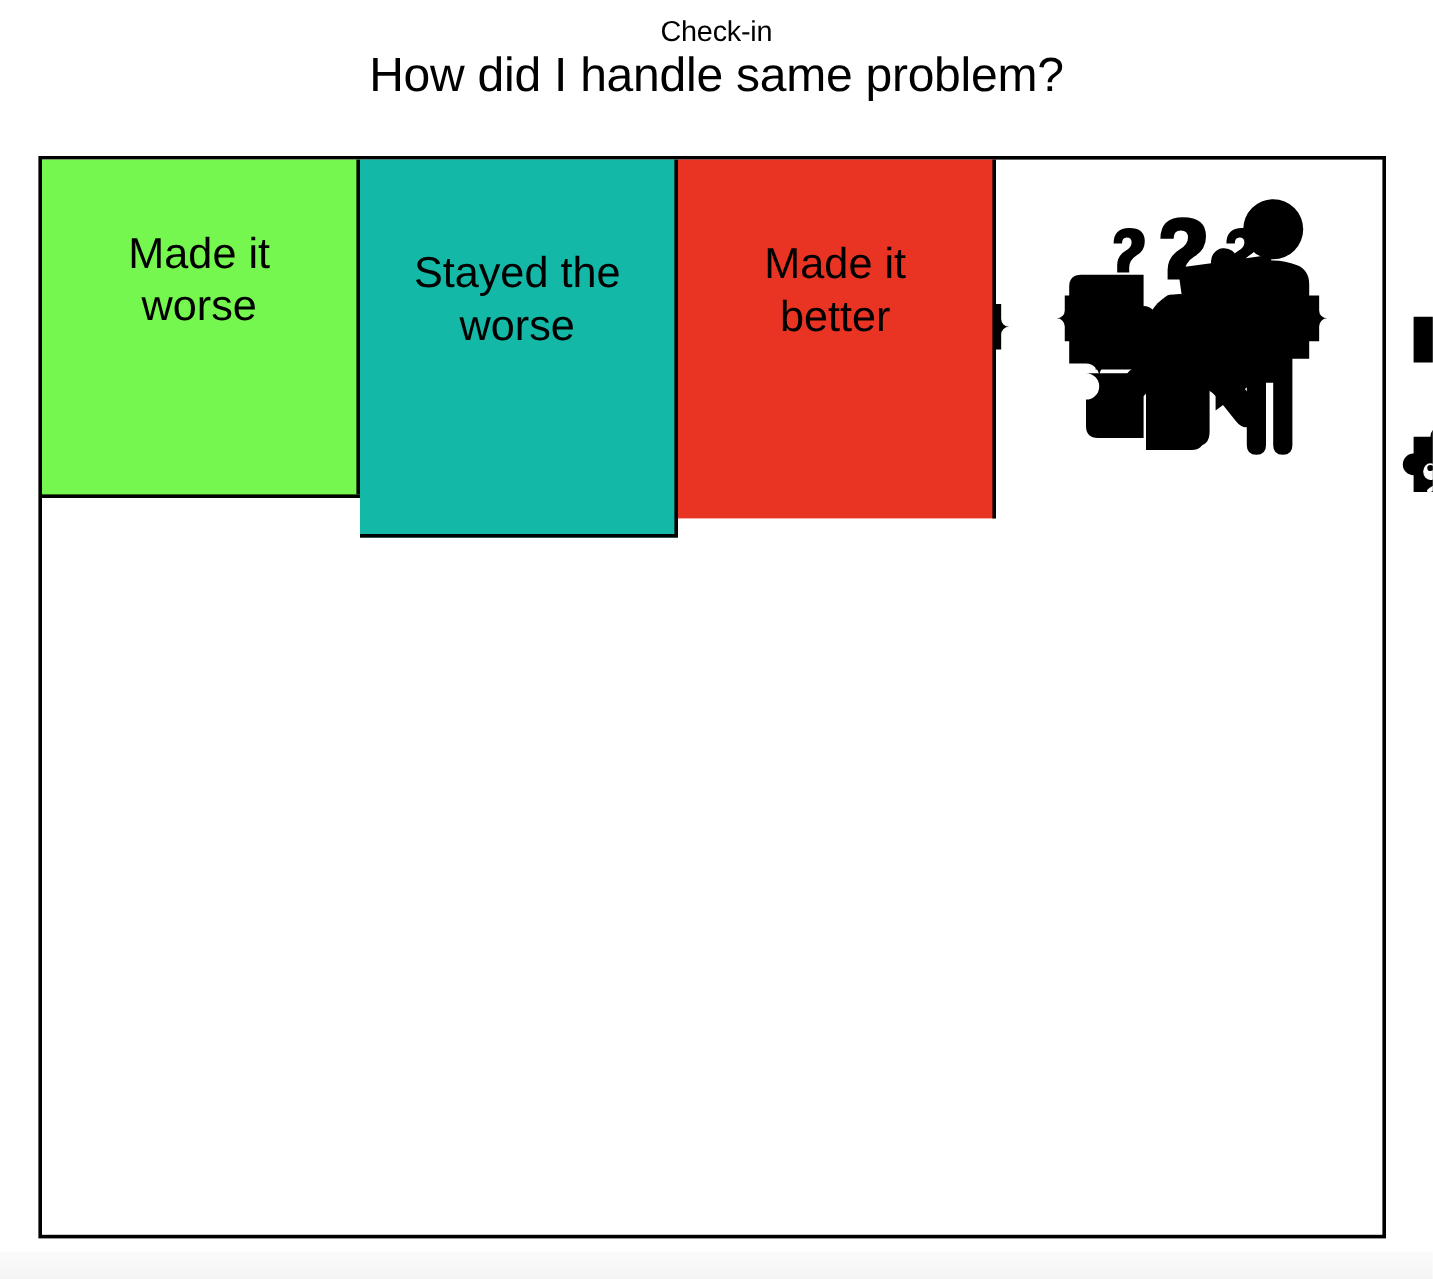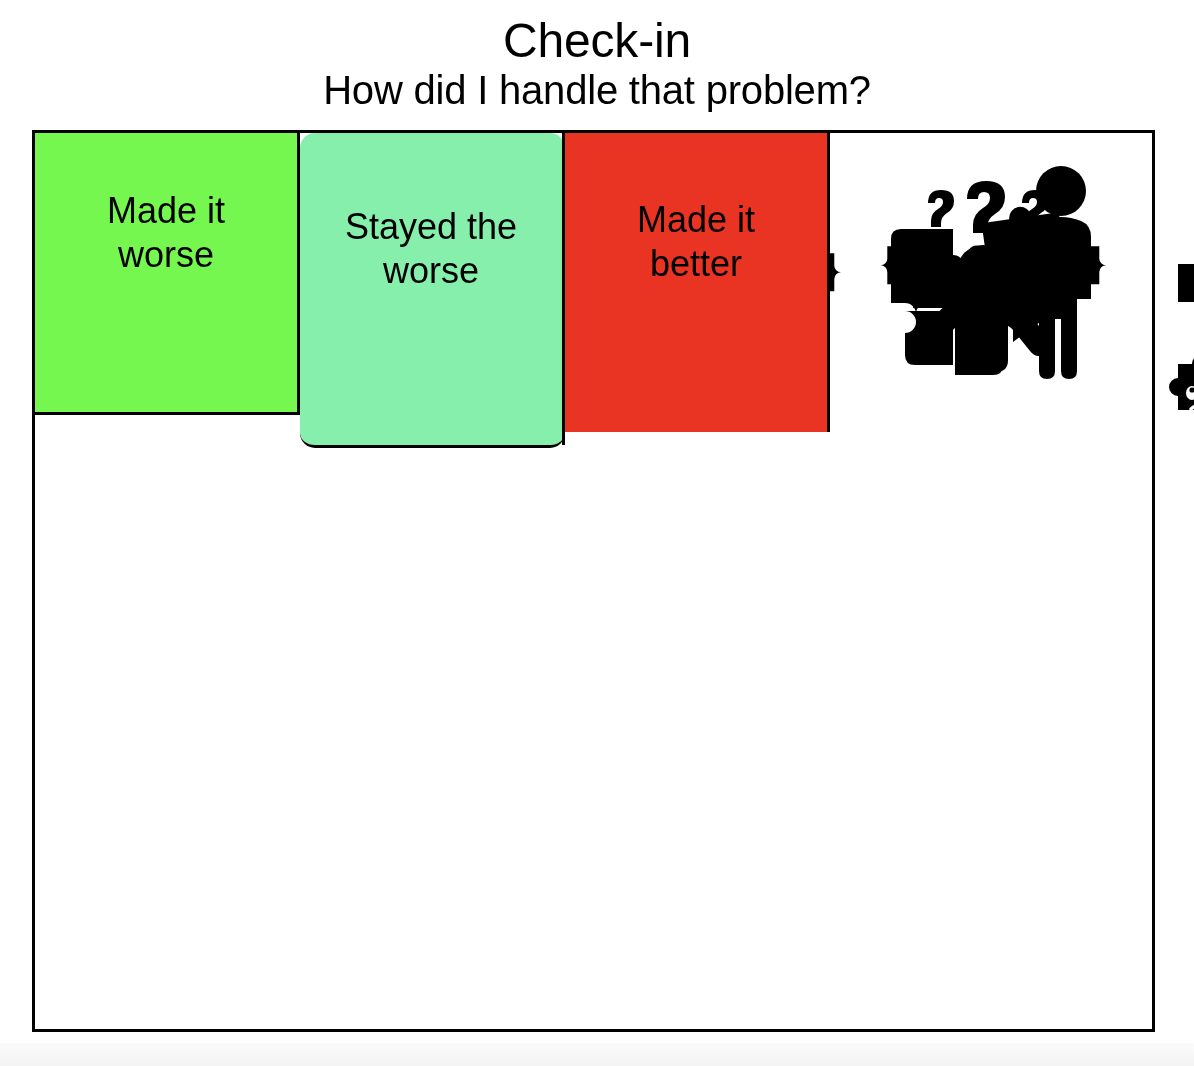--- a/index.html
+++ b/index.html
@@ -19,21 +19,21 @@
   
   #title-block {
     position: absolute;
     left: 0;
     top: 14px;
     width: 1194px;
     text-align: center;
     line-height: 1.12;
   }
   #title-line-1 {
-    font-size: 48px;
+    font-size: 24px;
     letter-spacing: -0.2px;
   }
   #title-line-2 {
     font-size: 40px;
     letter-spacing: -0.2px;
   }
 
   
   #matrix {
     position: absolute;
@@ -110,21 +110,21 @@
     width: 1194px;
     height: 23px;
     background: linear-gradient(#fbfbfb, #f4f4f4);
   }
 </style>
 </head>
 <body>
 
 <div id="title-block">
   <div id="title-line-1">Check-in</div>
-  <div id="title-line-2">How did I handle that problem?</div>
+  <div id="title-line-2">How did I handle same problem?</div>
 </div>
 
 <div id="matrix">
 
   <div class="row row-green" style="background: rgb(118, 247, 79);">
     <div class="label-cell">
       <span class="label-text">Made it</span>
       <span class="label-text">worse</span>
     </div>
     <div class="content-cell">
@@ -183,21 +183,21 @@
             <path d="M18 146 l14 0 a11 11 0 0 1 11 11 a11 11 0 0 1-11 11 l0 22 q0 10 10 10 l38 0 l0-54 l-62 0 z"></path>
 
             <path d="M82 136 l26 0 a11 11 0 0 1 11-11 a11 11 0 0 1 11 11 l0 26 a11 11 0 0 0-11 11 a11 11 0 0 0 11 11 l0 16 q0 10-10 10 l-38 0 l0-74 z"></path>
           </g>
         </svg>
       </div>
 
     </div>
   </div>
 
-  <div class="row row-yellow" style="background: #86efac; border-radius: 15px;">
+  <div class="row row-yellow" style="background: #14b8a6;">
     <div class="label-cell">
       <span class="label-text">Stayed the</span>
       <span class="label-text">worse</span>
     </div>
     <div class="content-cell">
 
       <div class="slot slot-confused">
         <svg width="240" height="195" viewBox="0 0 240 195">
           <g fill="#000">
             <path d="M58 18 q0-13 13-13 q13 0 13 11 q0 8-7 12 q-6 4-6 10 l0 4 l-10 0 l0-6 q0-8 7-12 q5-3 5-7 q0-4-4-4 q-4 0-4 5 z"></path>

